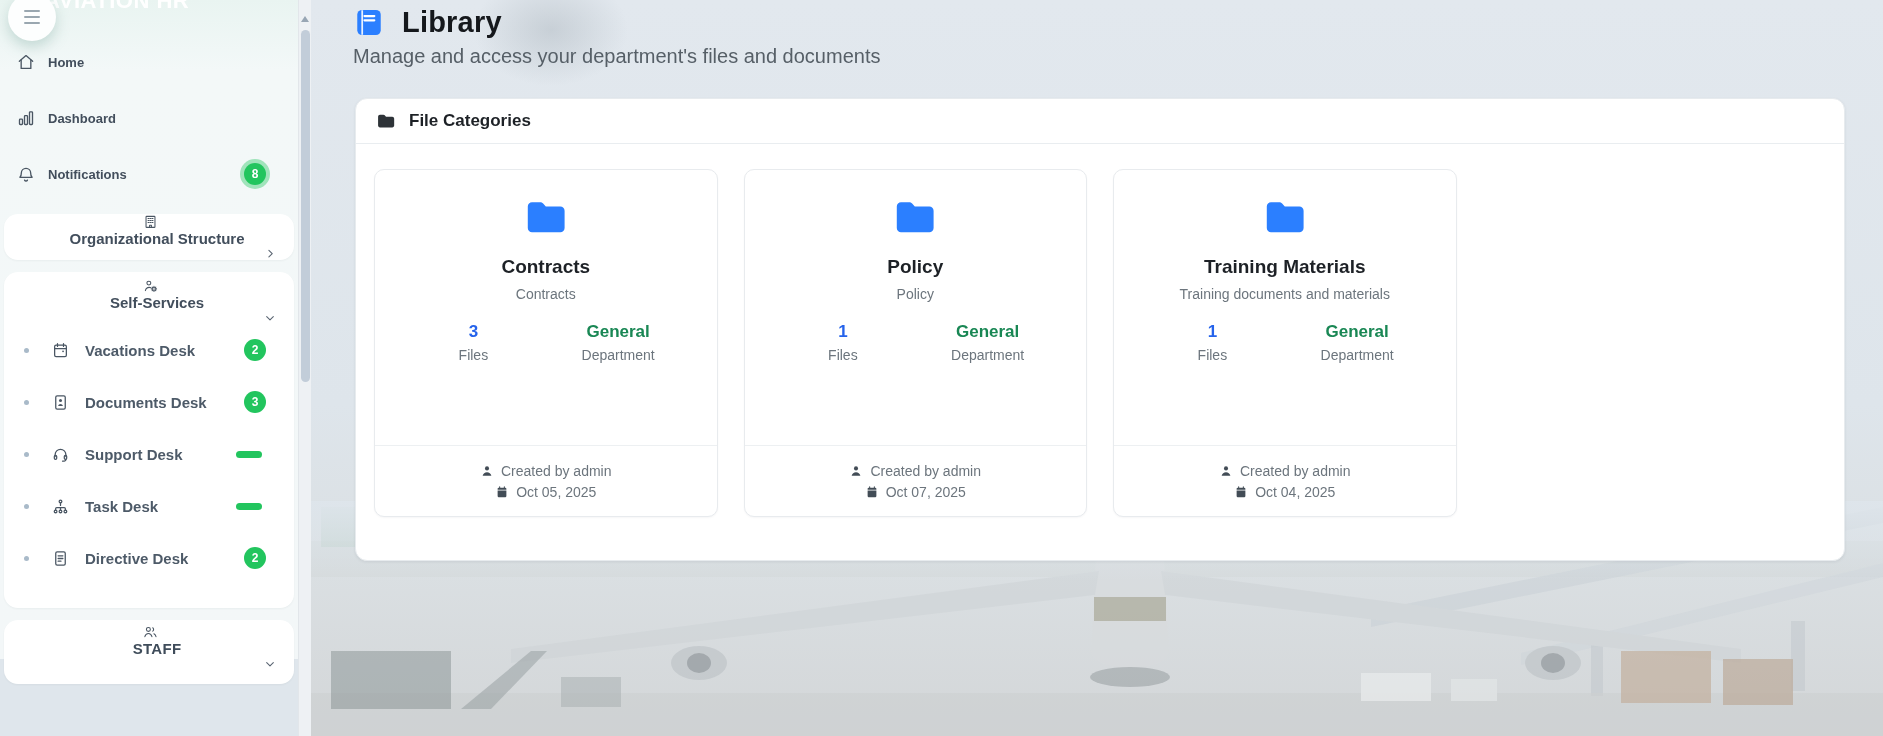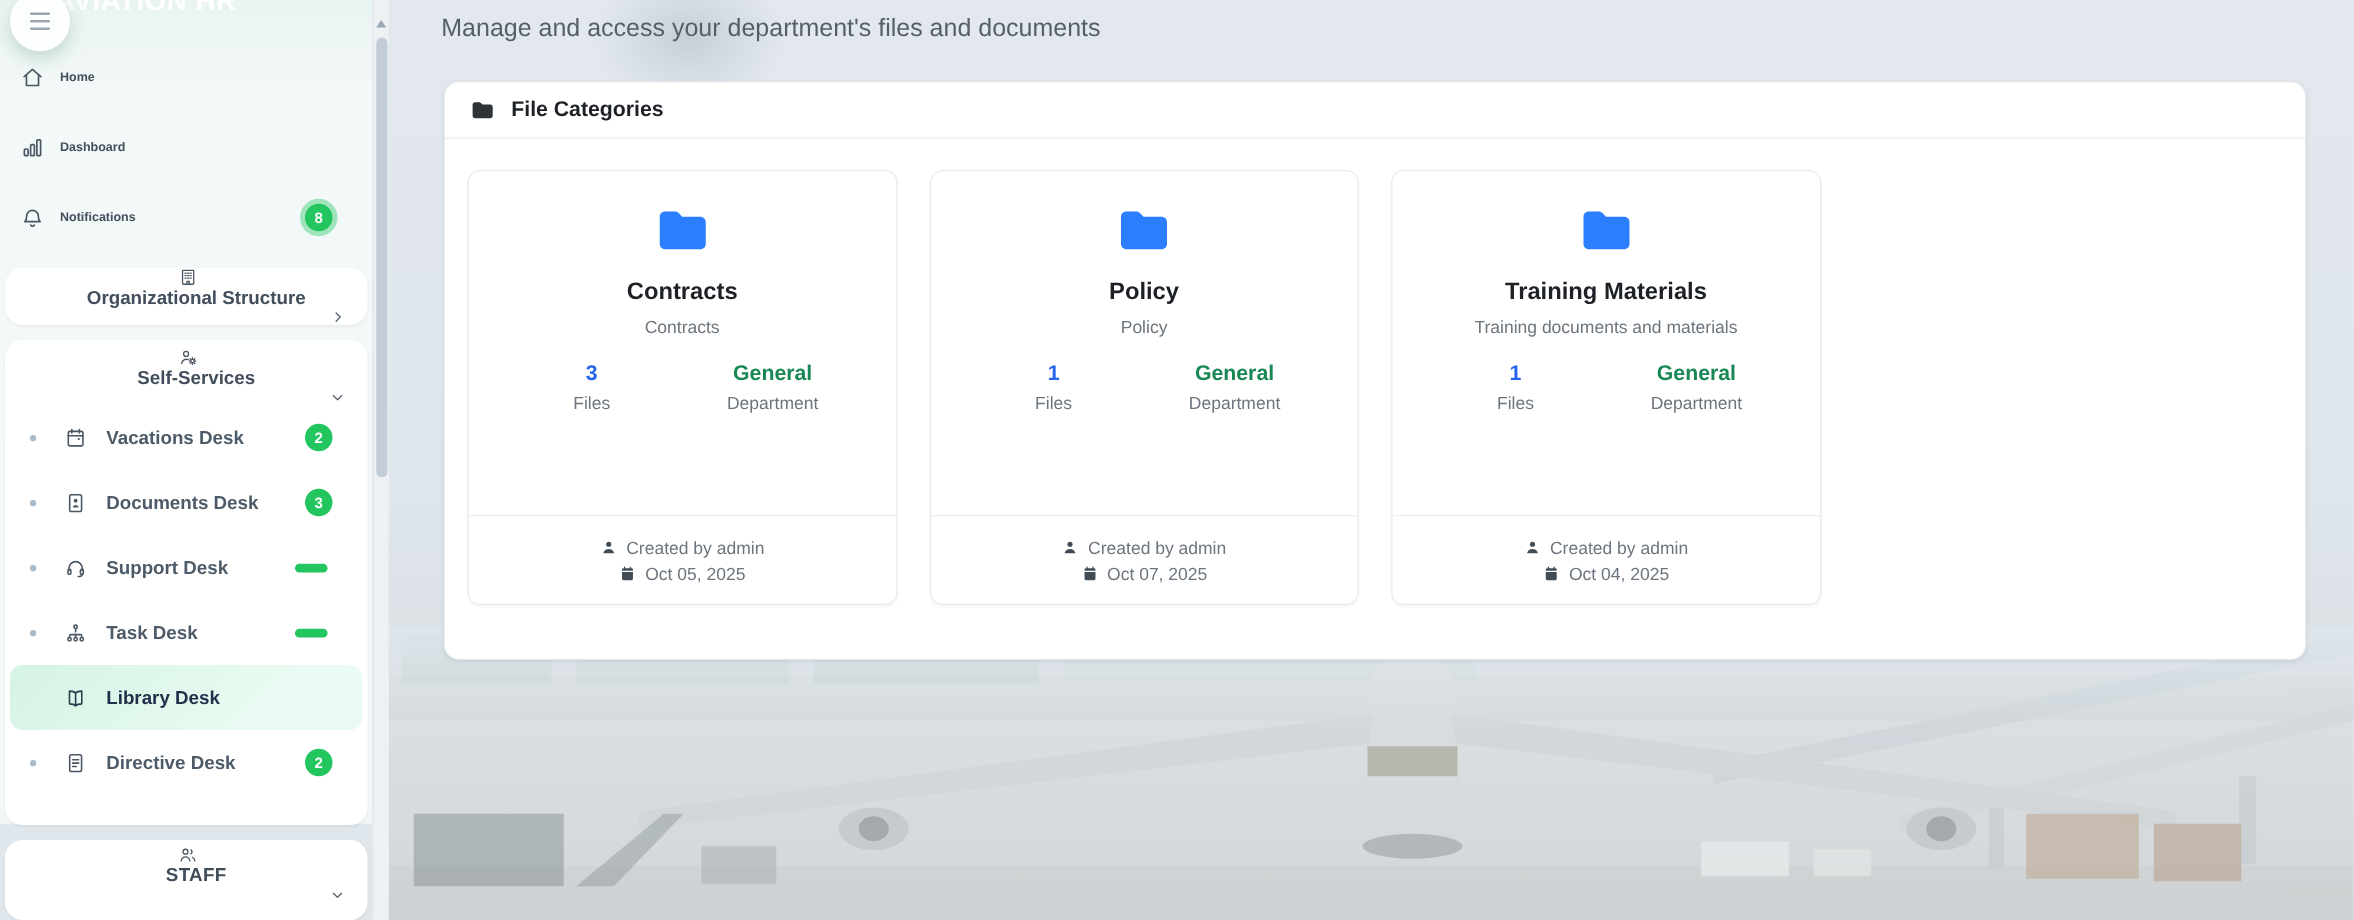--- a/index.html
+++ b/index.html
@@ -12,21 +12,21 @@
     background:linear-gradient(180deg,#e9f4f1 0px,#f3f8f8 70px,#f3f7f8 100%); z-index:5;text-align:right; }
   .brand-row { position:relative; height:34px; }
   .brand-text { position:absolute; left:44px; top:-12px; font-size:22px; font-weight:700;
     color:#ffffff; letter-spacing:.5px; white-space:nowrap; }
   .menu-toggle { position:absolute; left:8px; top:-7px; width:48px; height:48px; border:none;
     border-radius:50%; background:#fdfefe; box-shadow:0 6px 14px rgba(140,180,170,.45);
     display:flex; flex-direction:column; align-items:center; justify-content:center; gap:4px; cursor:pointer; }
   .menu-toggle .tl { width:16px; height:2px; background:#9aa7b0; border-radius:2px; }
   .nav-item { display:flex; align-items:center; height:56px; padding:0 14px 0 16px; cursor:pointer; }
   .nav-item .ic { margin-right:12px; flex:0 0 auto; }
-  .nav-label { font-size:10px; font-weight:600; color:#424e5c; }
+  .nav-label { font-size:13px; font-weight:600; color:#424e5c; }
   .ic { width:20px; height:20px; stroke:#4a5663; fill:none; stroke-width:1.6;
     stroke-linecap:round; stroke-linejoin:round; }
   .ic.s { width:19px; height:19px; }
   .chev { width:16px; height:16px; stroke:#5b6673; fill:none; stroke-width:2;
     stroke-linecap:round; stroke-linejoin:round; margin-left:auto; margin-right:10px; }
   .badge { min-width:22px; height:22px; padding:0 4px; border-radius:50%; background:#22c55e;
     color:#fff; font-size:12px; font-weight:700; display:flex; align-items:center;
     justify-content:center; margin-left:auto; }
   .badge.ring { box-shadow:0 0 0 4px rgba(34,197,94,.4); margin-right:18px; }
   .dash-badge { width:26px; height:7px; border-radius:4px; background:#22c55e;
@@ -214,27 +214,20 @@
               <circle cx="12" cy="18.2" r="1.7"></circle>
               <circle cx="18.2" cy="18.2" r="1.7"></circle>
               <path d="M12 7.3v3.4"></path>
               <path d="M5.8 16.5V15c0-.8.7-1.5 1.5-1.5h9.4c.8 0 1.5.7 1.5 1.5v1.5"></path>
               <path d="M12 13.5v3"></path>
             </svg>
           <span class="sub-label">Task Desk</span>
           <span class="dash-badge"></span>
         </div>
 
-        <div class="sub-item active">
-          <svg class="ic s" viewBox="0 0 24 24" style="margin-left:27px">
-              <path d="M12 6.8c-1.4-1.5-3.4-1.9-6.2-1.9v12.9c2.8 0 4.8.4 6.2 1.9 1.4-1.5 3.4-1.9 6.2-1.9V4.9c-2.8 0-4.8.4-6.2 1.9z"></path>
-              <path d="M12 6.8v12.9"></path>
-            </svg>
-          <span class="sub-label">Library Desk</span>
-        </div>
 
         <div class="sub-item">
           <span class="dot"></span>
           <svg class="ic s" viewBox="0 0 24 24">
               <rect x="6" y="3.6" width="12" height="16.8" rx="1.8"></rect>
               <path d="M9 8.6h6M9 12h6M9 15.4h3.6"></path>
             </svg>
           <span class="sub-label">Directive Desk</span>
           <span class="badge">2</span>
         </div>
@@ -294,20 +287,28 @@
         <rect x="1140" y="178" width="46" height="22" fill="#e8ebeb" opacity=".9"></rect>
         <rect x="20" y="150" width="120" height="58" fill="#5e6a6b" opacity=".6"></rect>
         <polygon points="150,208 220,150 236,150 180,208" fill="#707c7d" opacity=".6"></polygon>
         <rect x="250" y="176" width="60" height="30" fill="#8d9697" opacity=".6"></rect>
       </svg>
     </div>
     <div class="bg-fade"></div>
 
     <header class="page-head">
       <div>
+        <div class="title-row">
+          <svg width="32" height="33" viewBox="0 0 24 24">
+            <rect x="3.2" y="2.6" width="17.6" height="18.8" rx="3.6" fill="#2b7fff"></rect>
+            <path d="M8.6 7.2h7.4M8.6 10.4h7.4" stroke="#ffffff" stroke-width="1.6" stroke-linecap="round"></path>
+            <path d="M6.9 2.8v18.4" stroke="#ffffff" stroke-width="1.3" opacity=".9"></path>
+          </svg>
+          <h1 class="page-title">Library</h1>
+        </div>
         <p class="page-sub">Manage and access your department's files and documents</p>
       </div>
     </header>
 
     <section class="panel">
       <div class="panel-head">
         <svg width="20" height="20" viewBox="0 0 24 24">
           <path d="M2.5 6.8c0-1.3 1-2.3 2.3-2.3h4.1c.6 0 1.2.25 1.6.7l1.5 1.6h7.5c1.3 0 2.3 1 2.3 2.3v8.4c0 1.3-1 2.3-2.3 2.3H4.8c-1.3 0-2.3-1-2.3-2.3z" fill="#2e3338"></path>
         </svg>
         <span class="panel-title">File Categories</span>

